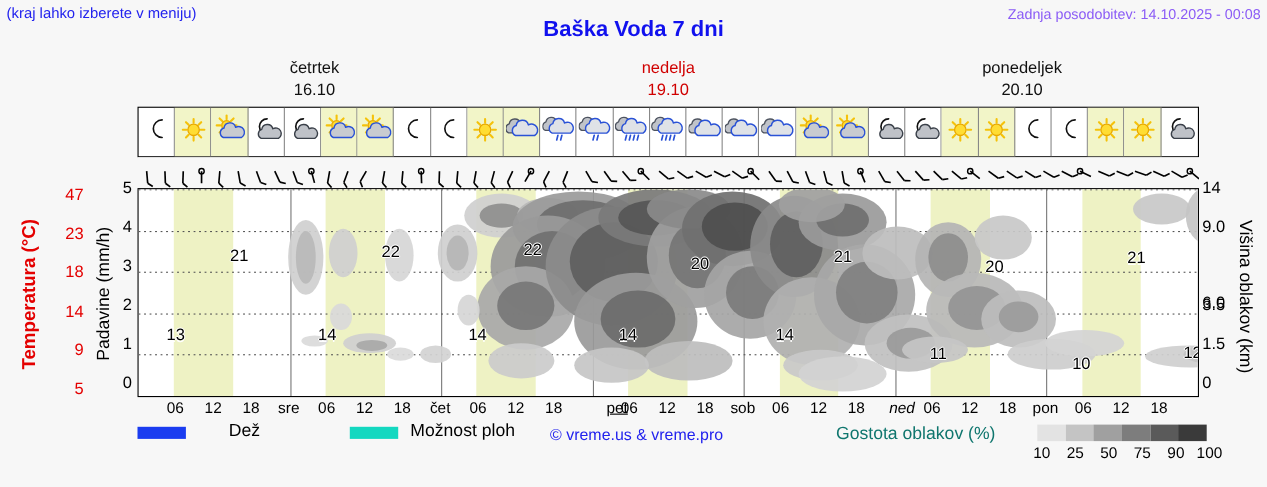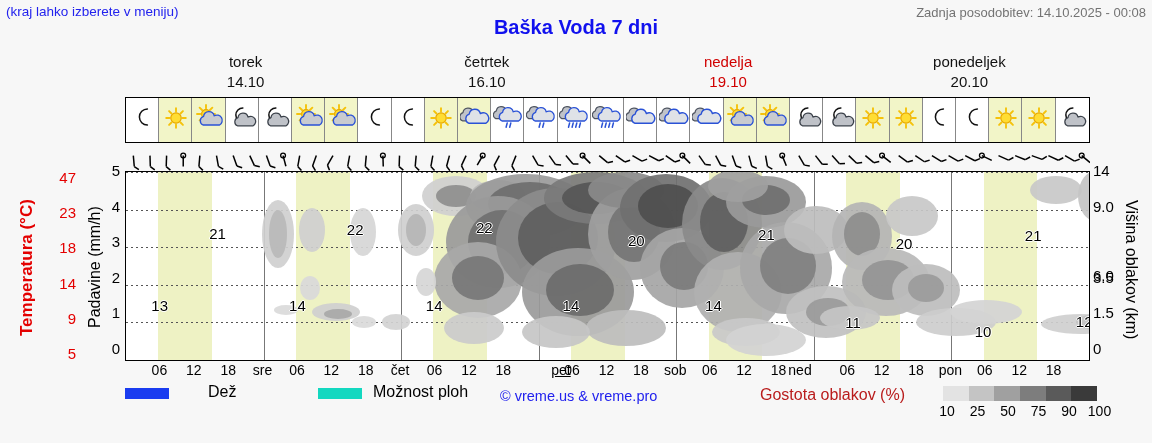--- a/index.html
+++ b/index.html
@@ -8,21 +8,21 @@
     background:#f7f7f7;
     font-family:"Liberation Sans", sans-serif;
     overflow:hidden;
     position:relative;
   }
   .abs{position:absolute;}
 
   
   #top-left-note{left:6px;top:4px;font-size:13.5px;color:#2222ee;white-space:nowrap;}
   #page-title{left:0;top:16px;width:1152px;text-align:center;font-size:20px;font-weight:bold;color:#1111ee;}
-  #update-stamp{right:6px;top:5px;font-size:13px;color:#737373;white-space:nowrap;}
+  #update-stamp{right:6px;top:5px;font-size:13px;color:#8b5cf6;white-space:nowrap;}
 
   
   #day-header{left:125px;top:52px;width:965px;height:44px;display:flex;}
   .day-col{flex:1 1 0;display:flex;flex-direction:column;align-items:center;justify-content:flex-start;}
   .day-col .dname{font-size:15px;color:#111;line-height:20px;}
   .day-col .ddate{font-size:15px;color:#111;line-height:20px;}
   .day-col.weekend .dname,.day-col.weekend .ddate{color:#d00000;}
 
   
   #icon-strip{left:125px;top:97px;width:965px;height:46px;border:1px solid #000;box-sizing:border-box;background:#fff;display:flex;}
@@ -63,38 +63,34 @@
 
   
   #xticks{left:125px;top:362px;width:965px;height:20px;}
   .xtick{position:absolute;top:0;font-size:14px;color:#000;text-align:center;transform:translateX(-50%);}
 
   
   #legend{left:125px;top:386px;width:1020px;height:42px;}
   .lg-sw{position:absolute;width:44px;height:11px;}
   .lg-tx{position:absolute;font-size:16px;color:#000;}
   #copyright{position:absolute;left:375px;top:2px;font-size:14.5px;color:#2222ee;}
-  #cloud-legend-title{position:absolute;left:635px;top:0px;font-size:16px;color:#b91c1c;}
+  #cloud-legend-title{position:absolute;left:635px;top:0px;font-size:16px;color:#0f766e;}
   #cloud-ramp{position:absolute;left:818px;top:0px;width:154px;height:15px;display:flex;}
   #cloud-ramp div{flex:1 1 0;}
   #cloud-ramp-labels{position:absolute;left:800px;top:17px;width:195px;height:18px;}
   #cloud-ramp-labels span{position:absolute;font-size:14px;color:#000;transform:translateX(-50%);}
 </style>
 </head>
 <body>
 
 <div class="abs" id="top-left-note">(kraj lahko izberete v meniju)</div>
 <div class="abs" id="page-title">Baška Voda 7 dni</div>
 <div class="abs" id="update-stamp">Zadnja posodobitev: 14.10.2025 - 00:08</div>
 
 <div class="abs" id="day-header">
-    <div class="day-col">
-      <div class="dname">torek</div>
-      <div class="ddate">14.10</div>
-    </div>
     <div class="day-col">
       <div class="dname">četrtek</div>
       <div class="ddate">16.10</div>
     </div>
     <div class="day-col weekend">
       <div class="dname">nedelja</div>
       <div class="ddate">19.10</div>
     </div>
     <div class="day-col">
       <div class="dname">ponedeljek</div>
@@ -707,21 +703,21 @@
     <span class="xtick" style="left: 343.929px;">12</span>
     <span class="xtick" style="left: 378.321px;">18</span>
     <span class="xtick" style="left: 436px; text-decoration: underline;">pet</span>
     <span class="xtick" style="left: 447.107px;">06</span>
     <span class="xtick" style="left: 481.5px;">12</span>
     <span class="xtick" style="left: 515.893px;">18</span>
     <span class="xtick" style="left: 550.286px;">sob</span>
     <span class="xtick" style="left: 584.679px;">06</span>
     <span class="xtick" style="left: 619.071px;">12</span>
     <span class="xtick" style="left: 653.464px;">18</span>
-    <span class="xtick" style="left: 675px;">ned</span>
+    <span class="xtick" style="left: 695px; font-style: italic;">ned</span>
     <span class="xtick" style="left: 722.25px;">06</span>
     <span class="xtick" style="left: 756.643px;">12</span>
     <span class="xtick" style="left: 791.036px;">18</span>
     <span class="xtick" style="left: 825.429px;">pon</span>
     <span class="xtick" style="left: 859.821px;">06</span>
     <span class="xtick" style="left: 894.214px;">12</span>
     <span class="xtick" style="left: 928.607px;">18</span>
   </div>
 
 <div class="abs" id="legend">

